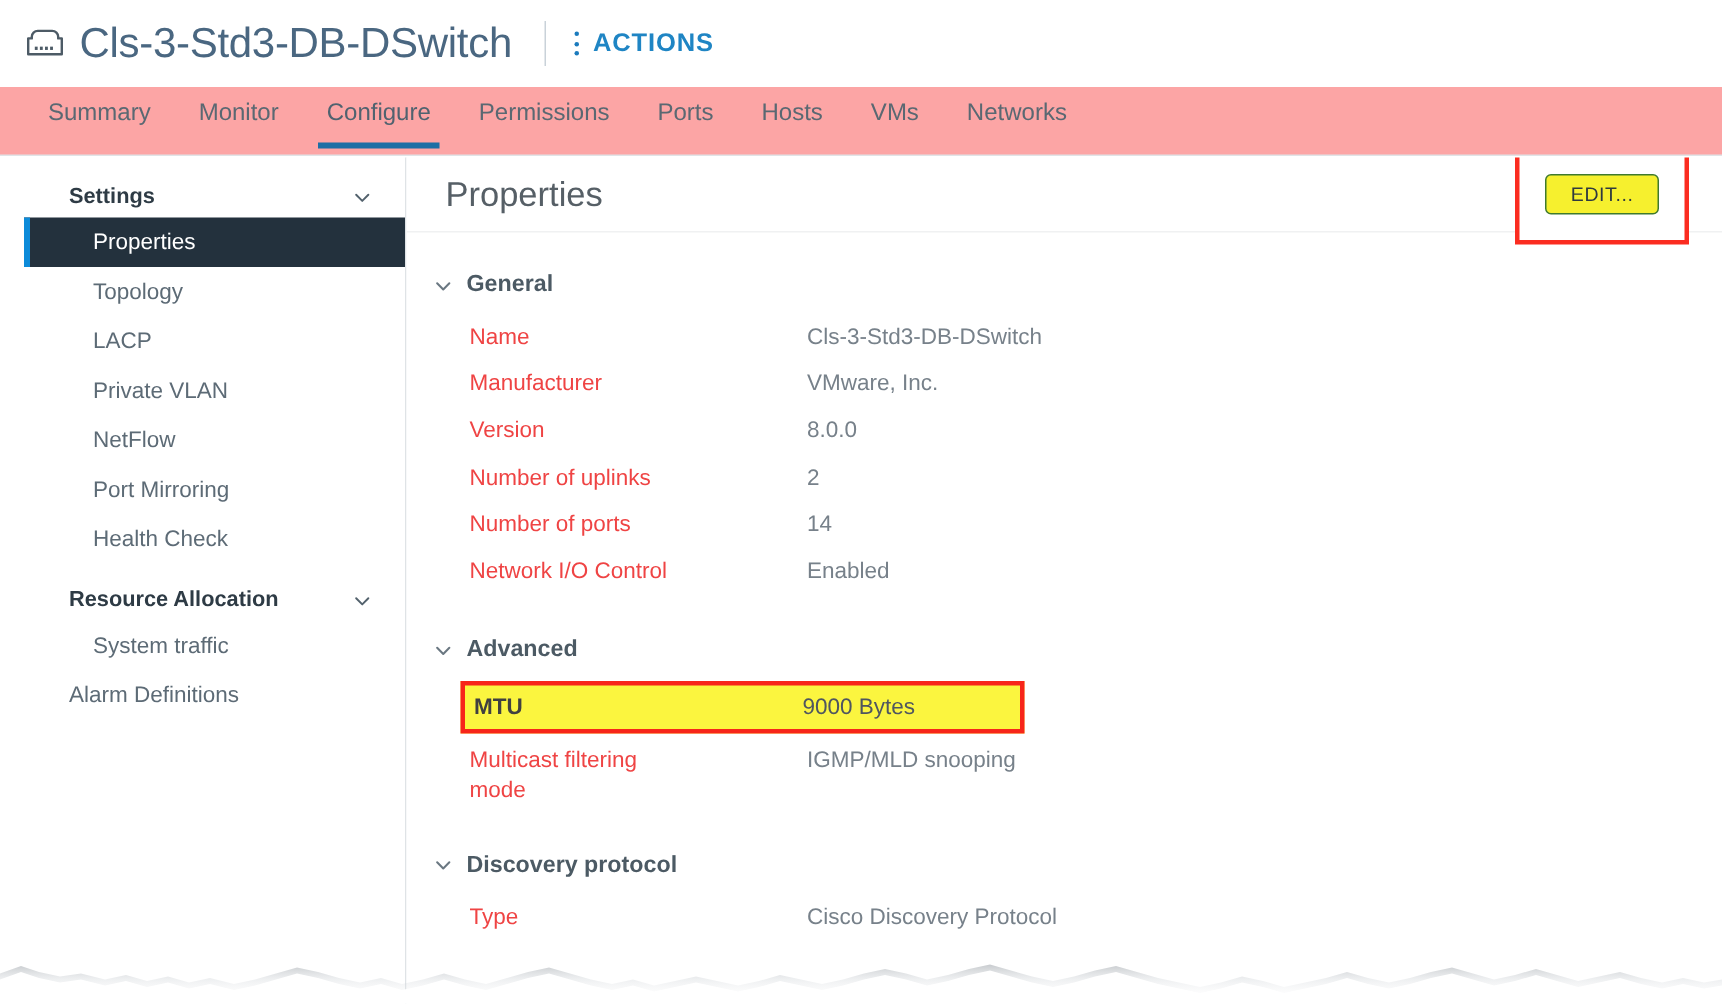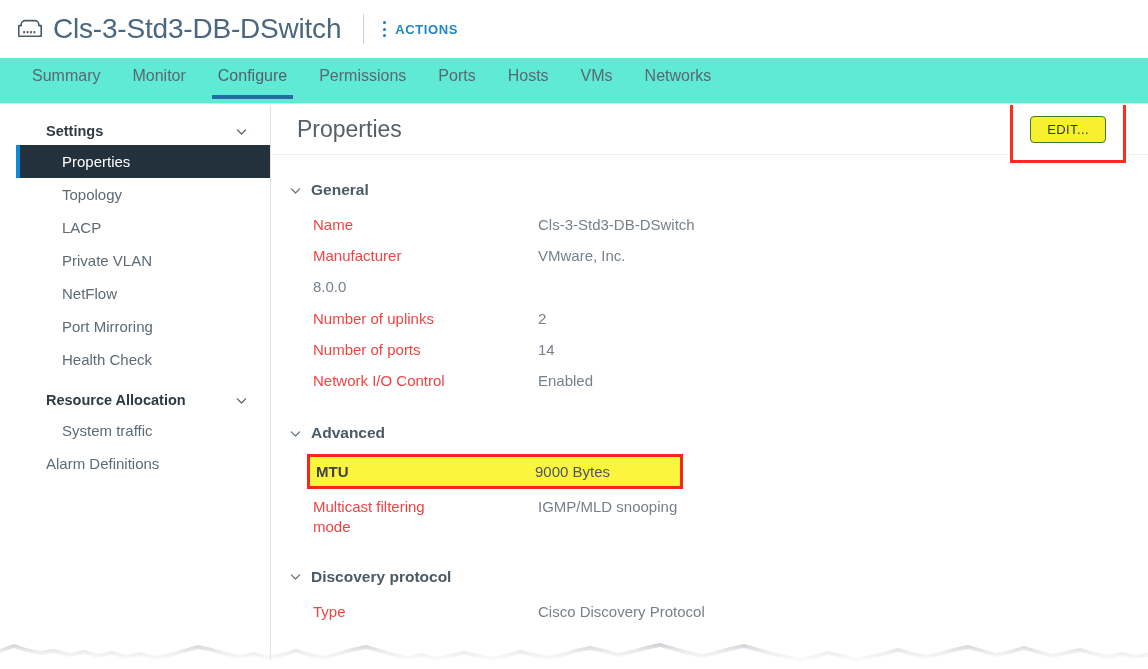--- a/index.html
+++ b/index.html
@@ -69,38 +69,38 @@
     flex: none;
   }
   .kebab-icon i {
     display: block;
     width: 3px;
     height: 3px;
     border-radius: 50%;
     background: #1b7bbd;
   }
   .actions-label {
-    font-size: 13px;
+    font-size: 17px;
     font-weight: 600;
     letter-spacing: 0.6px;
     color: #1f85c4;
     text-transform: uppercase;
   }
 
   
   .tabbar {
     position: absolute;
     left: 0; top: 58px;
     width: 1148px;
     height: 46px;
     display: flex;
     align-items: flex-start;
     padding-left: 16px;
     box-sizing: border-box;
-    background: #5eead4;
+    background: #fca5a5;
     border-bottom: 1px solid #e0e4e7;
   }
   .tab {
     position: relative;
     font-size: 16px;
     color: #5a6872;
     padding: 9px 16px 14px 16px;
     white-space: nowrap;
     cursor: pointer;
     background: none;
@@ -402,20 +402,21 @@
           <div class="section-body">
             <div class="prop-row">
               <div class="prop-label">Name</div>
               <div class="prop-value">Cls-3-Std3-DB-DSwitch</div>
             </div>
             <div class="prop-row">
               <div class="prop-label">Manufacturer</div>
               <div class="prop-value">VMware, Inc.</div>
             </div>
             <div class="prop-row">
+              <div class="prop-label">Version</div>
               <div class="prop-value">8.0.0</div>
             </div>
             <div class="prop-row">
               <div class="prop-label">Number of uplinks</div>
               <div class="prop-value">2</div>
             </div>
             <div class="prop-row">
               <div class="prop-label">Number of ports</div>
               <div class="prop-value">14</div>
             </div>

